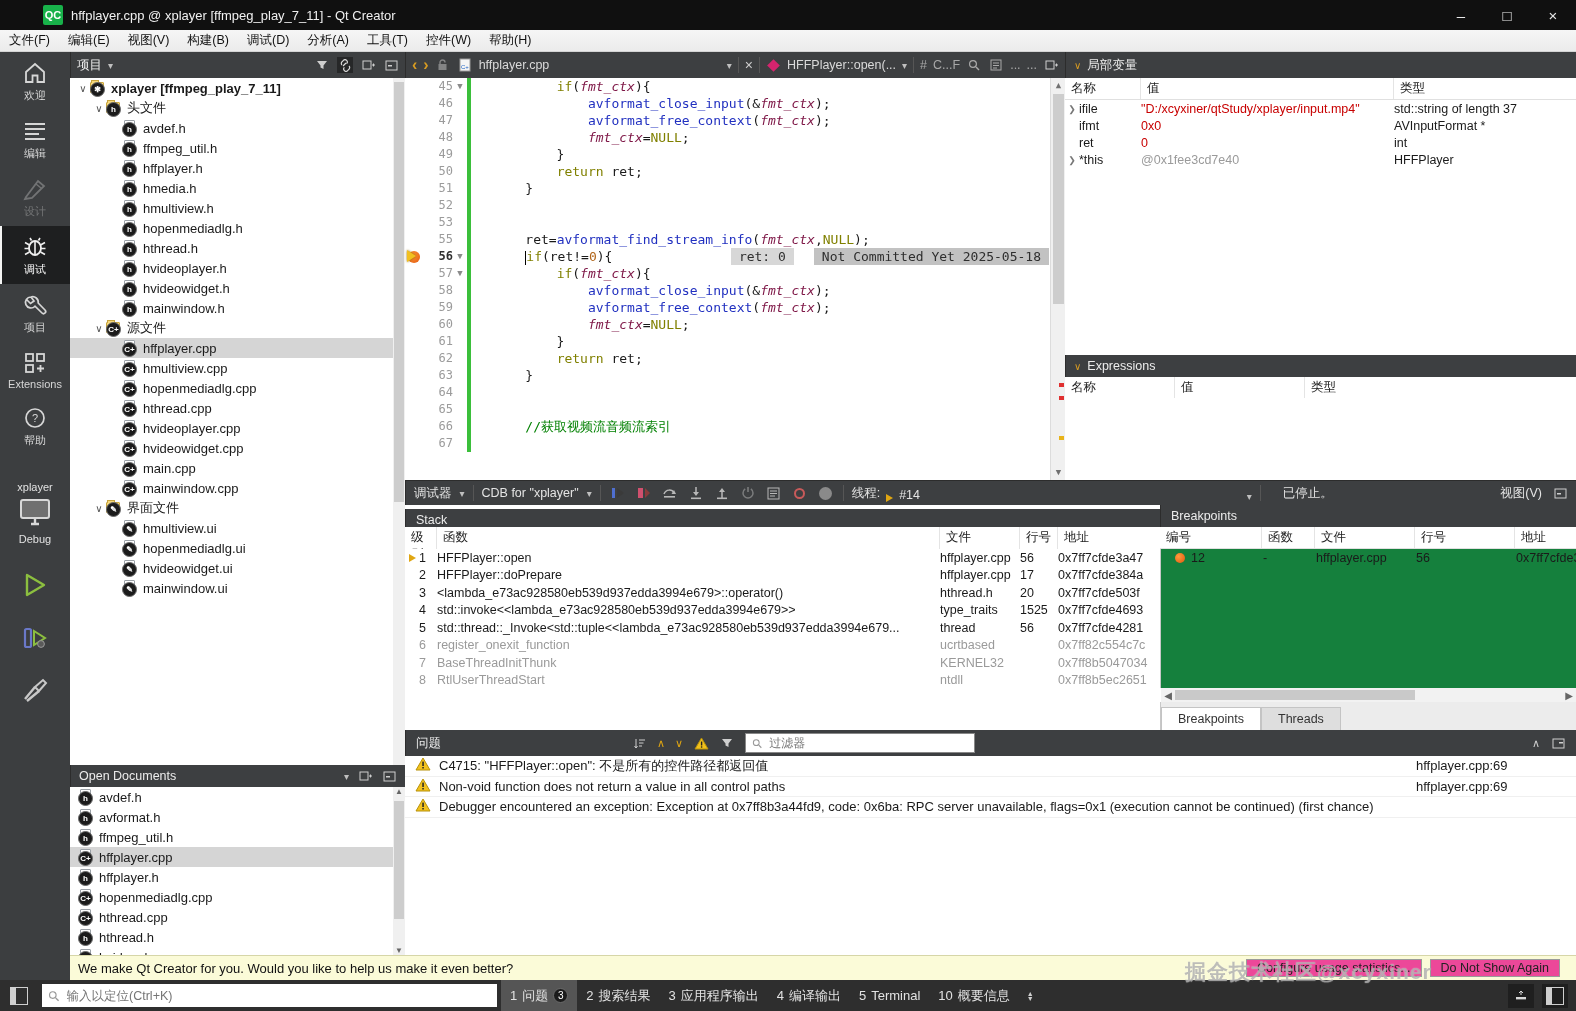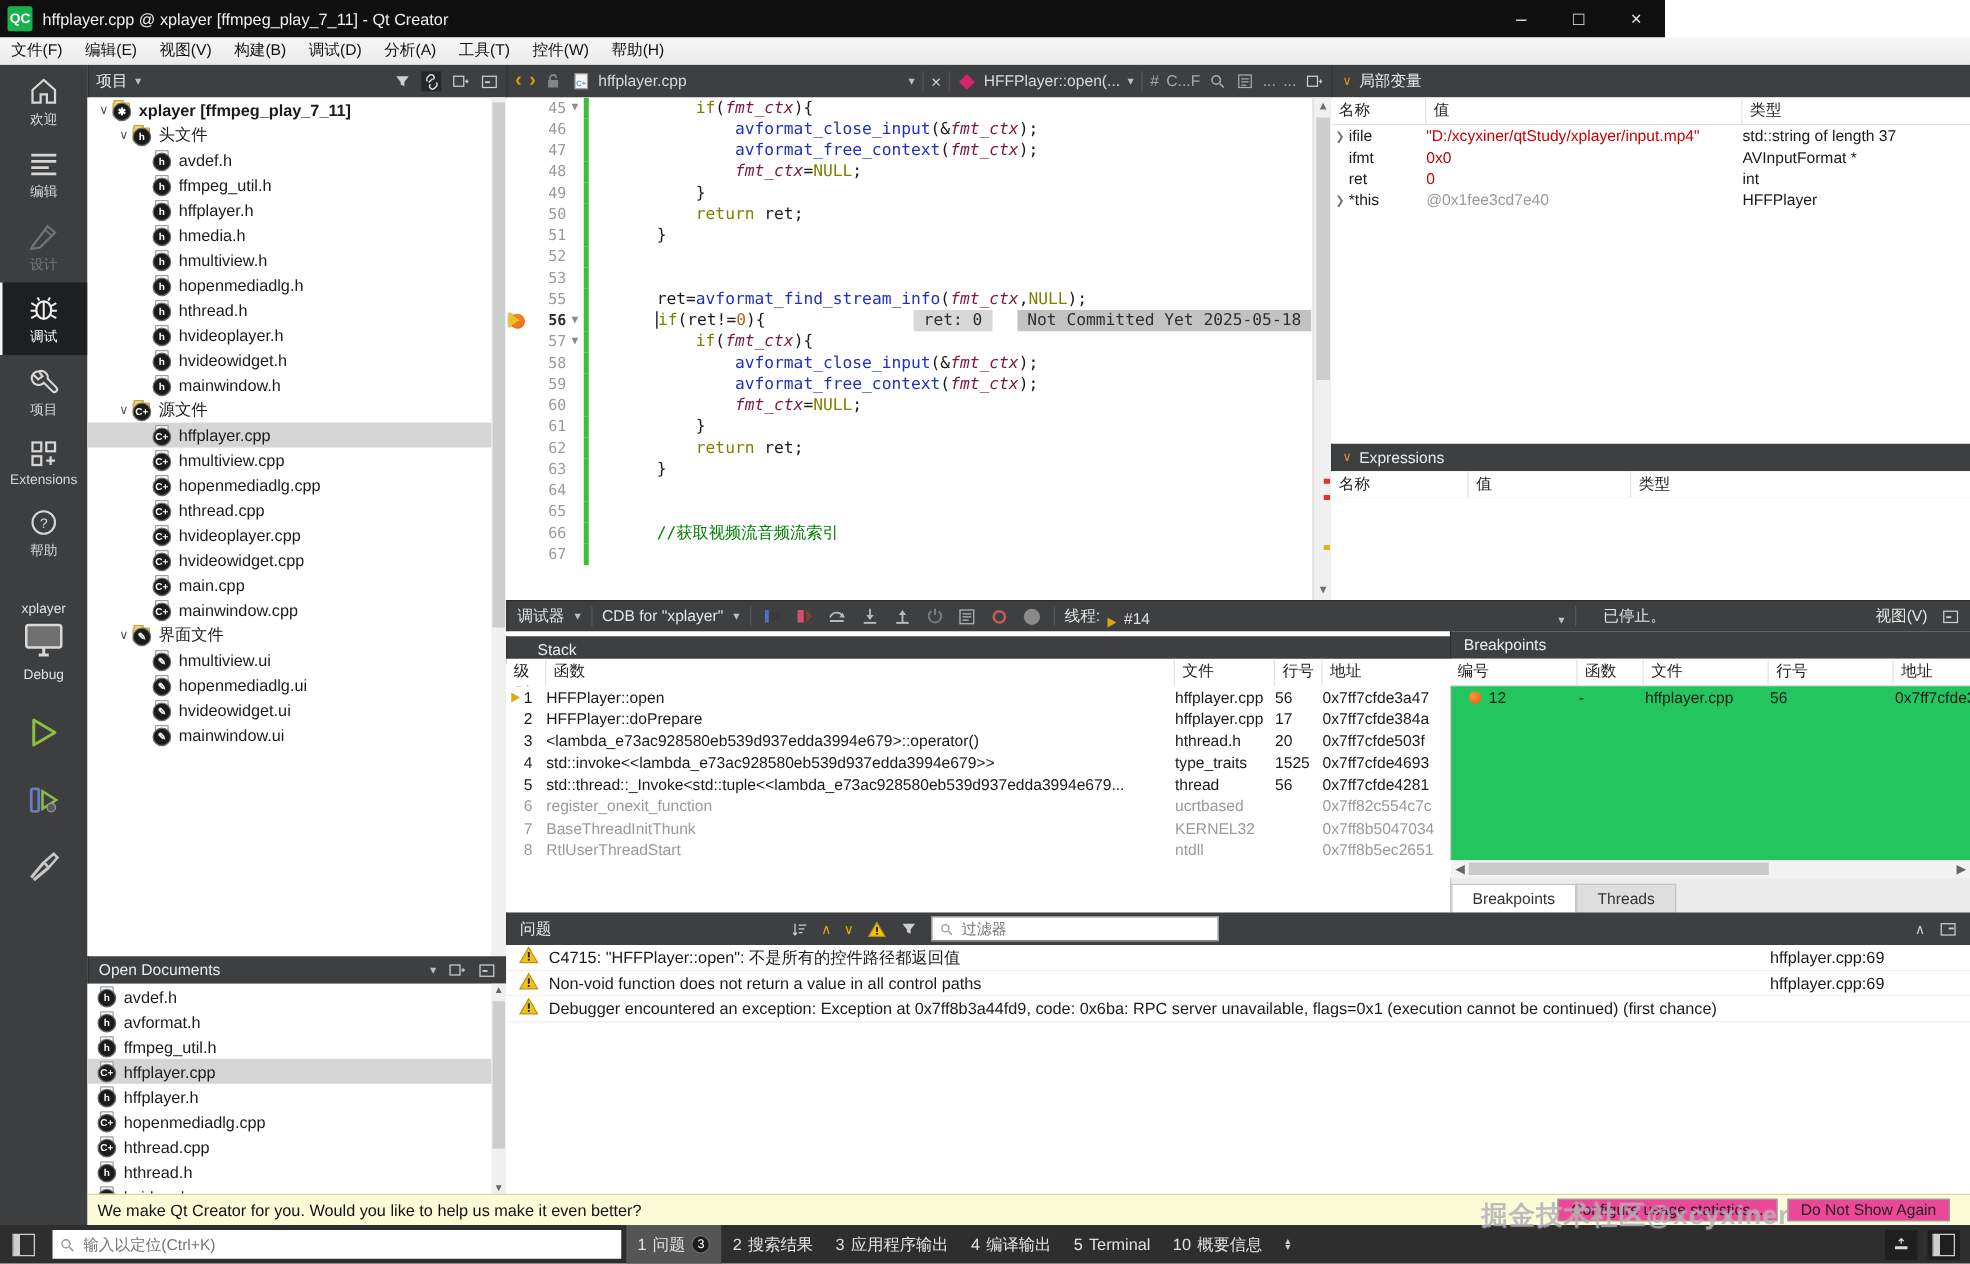--- a/index.html
+++ b/index.html
@@ -1,21 +1,21 @@
 <!DOCTYPE html>
 <html><head>
 <meta charset="utf-8">
 <style>
   html,body{margin:0;padding:0;background:#888;}
   *{box-sizing:border-box;}
   .app{position:relative;width:1576px;height:1011px;background:#ffffff;overflow:hidden;
        font-family:"Liberation Sans",sans-serif;color:#1a1a1a;}
   
-  .titlebar{position:absolute;left:0;top:0;width:1332px;height:30px;background:#101010;
-            display:flex;align-items:center;color:#f0f0f0;font-size:13px;}
+  .titlebar{position:absolute;left:0;top:0;width:1576px;height:30px;background:#101010;
+            display:flex;align-items:center;color:#f0f0f0;font-size:13px;padding-left:37px;}
   .qc-logo{width:20px;height:20px;margin:0 8px 0 6px;background:#18b24a;color:#fff;
            font-size:11px;font-weight:bold;display:flex;align-items:center;justify-content:center;border-radius:2px;}
   .win-controls{margin-left:auto;display:flex;height:30px;}
   .win-btn{width:46px;height:30px;display:flex;align-items:center;justify-content:center;
            color:#e8e8e8;font-size:15px;}
   
   .menubar{position:absolute;left:0;top:30px;width:1576px;height:22px;
            background:linear-gradient(#f6f6f6,#ebebeb);border-bottom:1px solid #d4d4d4;
            display:flex;align-items:center;font-size:12.5px;color:#111;}
   .menu-item{padding:0 9px;height:22px;display:flex;align-items:center;}
@@ -108,35 +108,35 @@
   .expr-cols{position:absolute;left:1065px;top:377px;width:511px;background:#fff;}
   .expr-body{position:absolute;left:1065px;top:398px;width:511px;height:82px;background:#fff;}
   
   .dbg-toolbar{position:absolute;left:405px;top:480px;width:1171px;height:25px;background:#3d3f41;
                display:flex;align-items:center;color:#e4e4e4;font-size:12.5px;gap:8px;padding:0 8px;border-left:1px solid #2c2c2c;border-top:1px solid #2c2c2c;}
   .dbg-ico{display:flex;align-items:center;justify-content:center;width:18px;height:18px;}
   .thread-combo{display:flex;align-items:flex-end;gap:6px;width:400px;}
   .status-stopped{margin-left:14px;}
   .dbg-right{margin-left:auto;display:flex;align-items:center;gap:10px;}
   
-  .stack-header{position:absolute;left:405px;top:509px;width:755px;height:22px;padding:0 24px;border-left:1px solid #2c2c2c;}
+  .stack-header{position:absolute;left:405px;top:509px;width:755px;height:22px;padding:0 10px;border-left:1px solid #2c2c2c;}
   .stack-cols{position:absolute;left:405px;top:527px;width:755px;}
   .stack-body{position:absolute;left:405px;top:549px;width:755px;height:181px;background:#fff;font-size:12.5px;overflow:hidden;}
   .srow{display:flex;height:17.5px;align-items:center;}
   .srow.dim{color:#9a9a9a;}
   .s-arr{width:14px;flex:none;display:flex;justify-content:center;}
   .tri-right{width:0;height:0;border-top:4px solid transparent;border-bottom:4px solid transparent;border-left:7px solid #e0a612;}
   .s-lvl{width:18px;flex:none;text-align:left;}
   .s-fn{width:503px;flex:none;overflow:hidden;white-space:nowrap;text-overflow:ellipsis;}
   .s-file{width:80px;flex:none;overflow:hidden;white-space:nowrap;}
   .s-line{width:38px;flex:none;}
   .s-addr{flex:1;overflow:hidden;white-space:nowrap;}
   .bp-header{position:absolute;left:1160px;top:505px;width:416px;height:22px;padding:0 10px;border-left:1px solid #2c2c2c;}
   .bp-cols{position:absolute;left:1160px;top:527px;width:416px;}
-  .bp-body{position:absolute;left:1160px;top:549px;width:416px;height:139px;background:#22c55e;font-size:12.5px;border-left:1px solid #c8c8c8;}
+  .bp-body{position:absolute;left:1160px;top:549px;width:416px;height:139px;background:#15803d;font-size:12.5px;border-left:1px solid #c8c8c8;}
   .brow{display:flex;height:18px;align-items:center;}
   .b-num{width:102px;flex:none;display:flex;align-items:center;gap:6px;padding-left:14px;}
   .b-dot{width:10px;height:10px;border-radius:50%;background:radial-gradient(circle at 35% 35%,#ff9a3c,#e2570e);}
   .b-fn{width:53px;flex:none;}
   .b-file{width:100px;flex:none;}
   .b-line{width:100px;flex:none;}
   .b-addr{flex:1;overflow:hidden;white-space:nowrap;}
   .hscroll{position:absolute;left:1161px;top:688px;width:415px;height:14px;background:#f2f2f2;display:flex;align-items:center;}
   .hthumb{position:absolute;left:14px;top:2px;width:240px;height:10px;background:#c9c9c9;}
   .hs-arr{width:14px;color:#666;font-size:10px;text-align:center;flex:none;}

